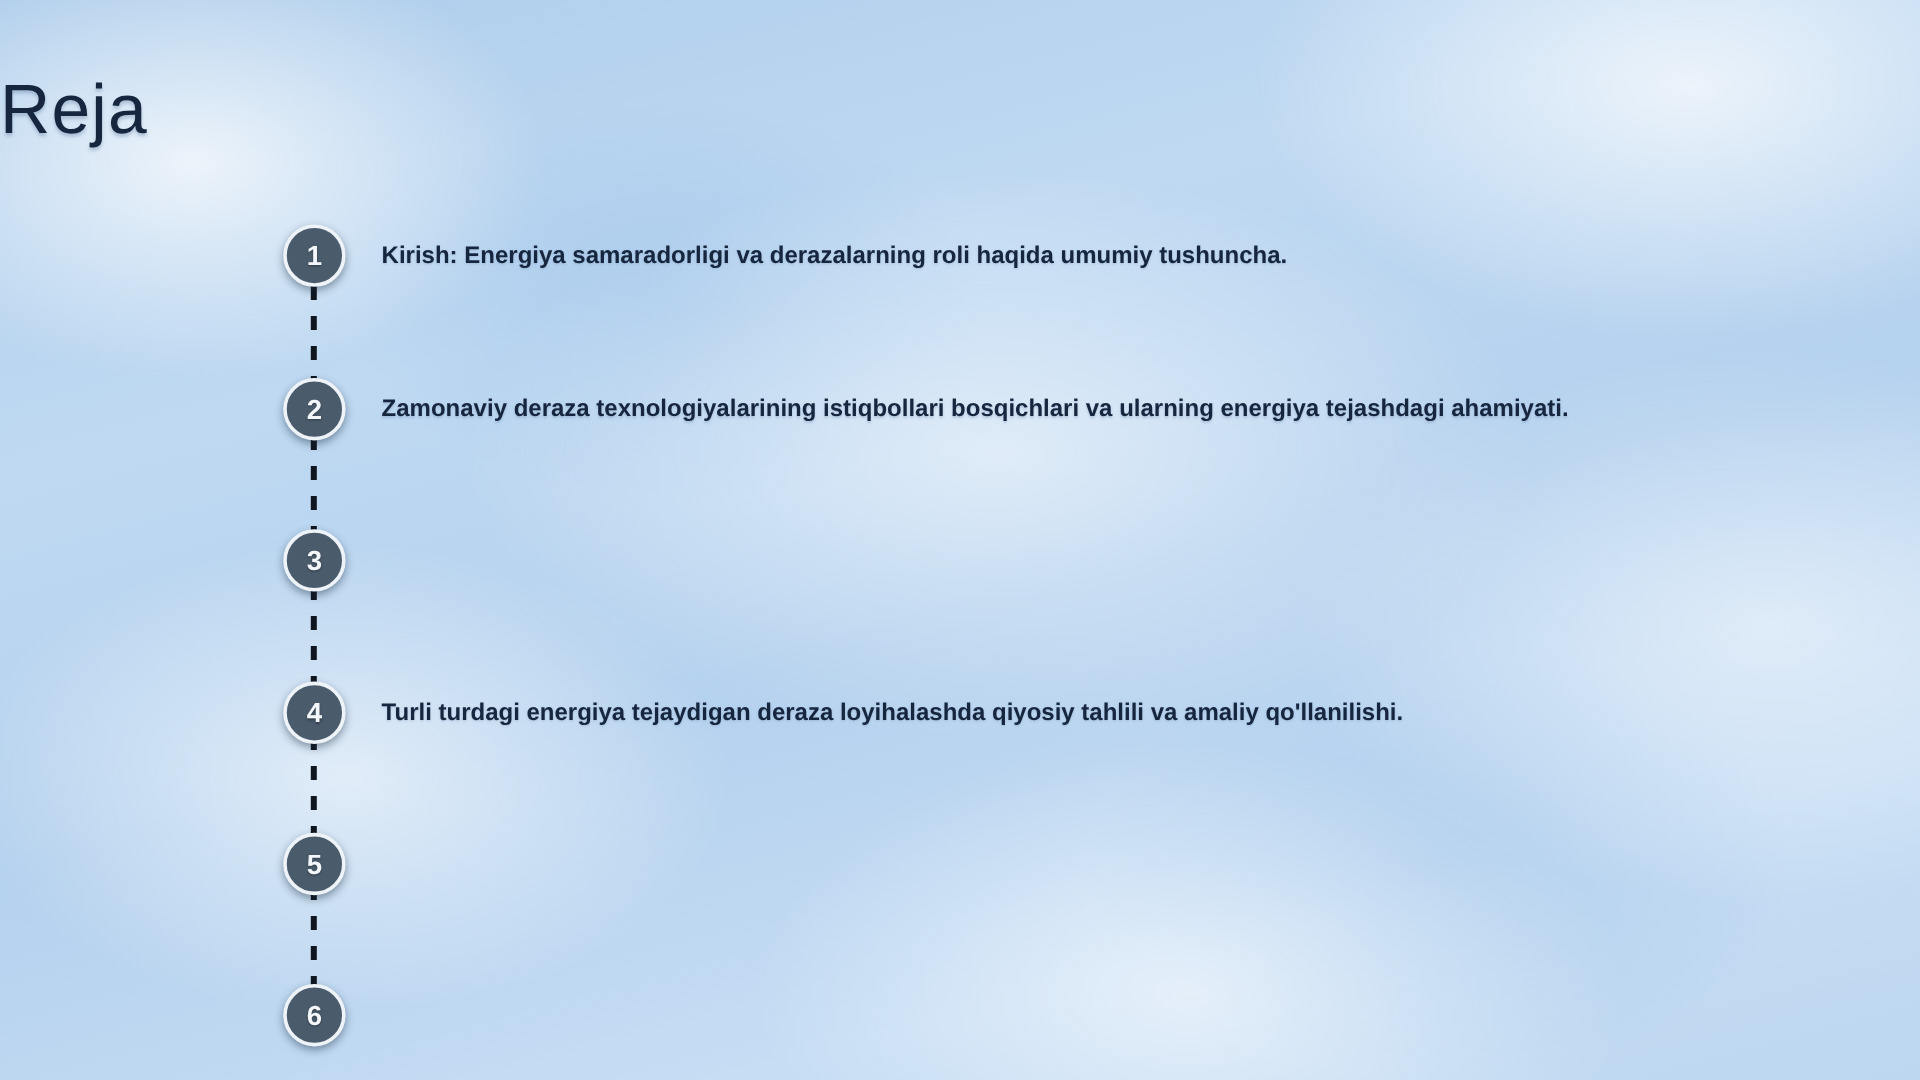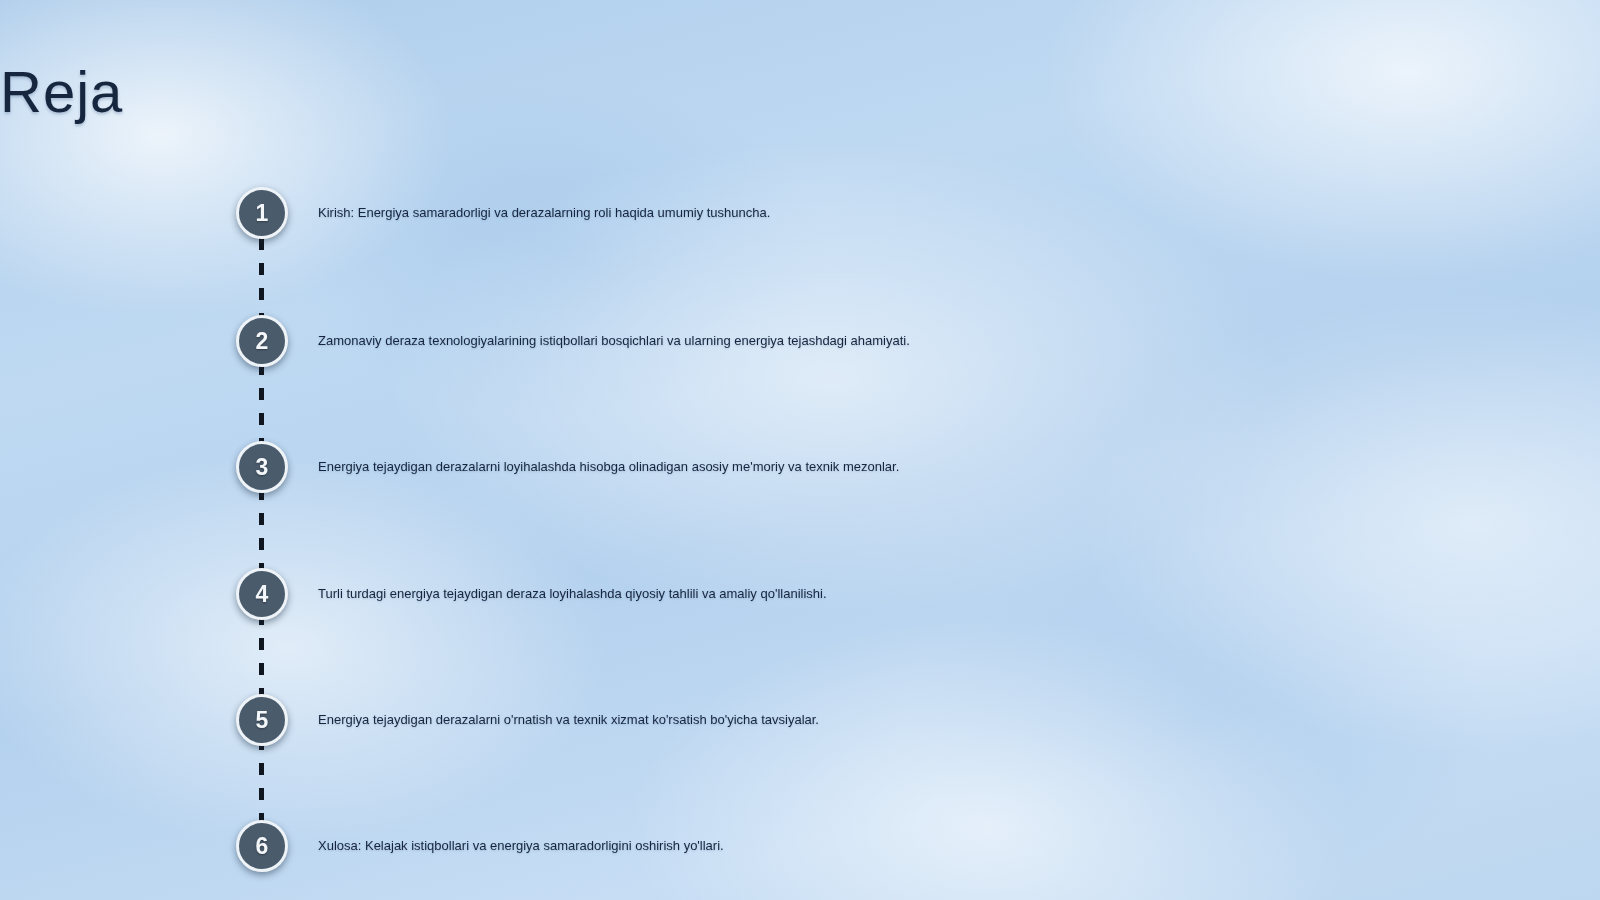--- a/index.html
+++ b/index.html
@@ -79,22 +79,22 @@
   .num {
     color: #f4f7fa;
     font-size: 23px;
     font-weight: bold;
     line-height: 1;
     text-shadow: 0 1px 2px rgba(0,0,0,0.35);
   }
   .text {
     margin-left: 30px;
     max-width: 1090px;
-    font-size: 13px;
-    font-weight: normal;
+    font-size: 20px;
+    font-weight: bold;
     line-height: 1.4;
     color: #16263e;
     text-shadow: 0 1px 2px rgba(90,120,160,0.30);
   }
 </style>
 </head>
 <body>
 
 <div class="slide">
 
@@ -115,38 +115,35 @@
       <div class="marker">
         <span class="num">2</span>
       </div>
       <div class="text">Zamonaviy deraza texnologiyalarining istiqbollari bosqichlari va ularning energiya tejashdagi ahamiyati.</div>
     </div>
 
     <div class="row r2">
       <div class="marker">
         <span class="num">3</span>
       </div>
-      <div class="text">Energiya tejaydigan derazalarni loyihalashda hisobga olinadigan asosiy me'moriy va texnik mezonlar.</div>
     </div>
 
     <div class="row r3">
       <div class="marker">
         <span class="num">4</span>
       </div>
       <div class="text">Turli turdagi energiya tejaydigan deraza loyihalashda qiyosiy tahlili va amaliy qo'llanilishi.</div>
     </div>
 
     <div class="row r4">
       <div class="marker">
         <span class="num">5</span>
       </div>
-      <div class="text">Energiya tejaydigan derazalarni o'rnatish va texnik xizmat ko'rsatish bo'yicha tavsiyalar.</div>
     </div>
 
     <div class="row r5">
       <div class="marker">
         <span class="num">6</span>
       </div>
-      <div class="text">Xulosa: Kelajak istiqbollari va energiya samaradorligini oshirish yo'llari.</div>
     </div>
 
   </div>
 </div>
 
 </body></html>

